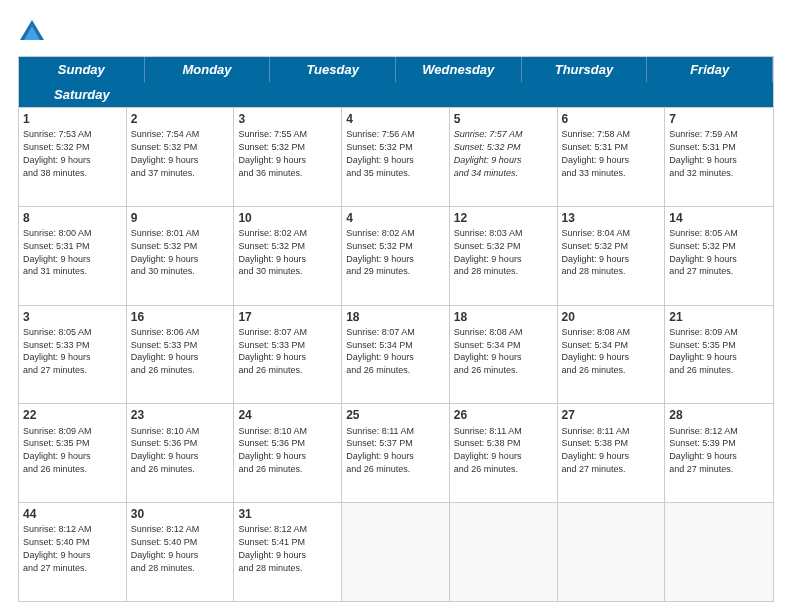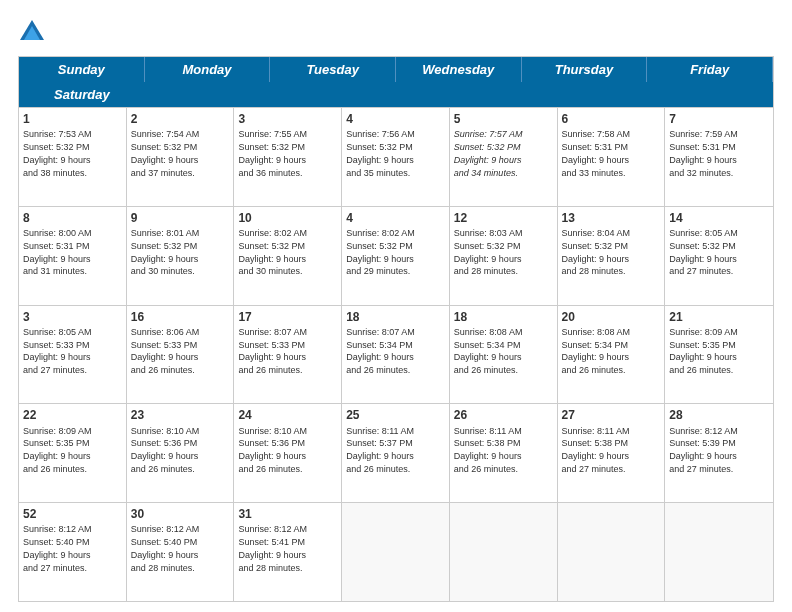--- a/index.html
+++ b/index.html
@@ -254,21 +254,21 @@
           <div class="cal-cell"><span class="day-num">27</span><span class="info" style="white-space: pre-wrap;">Sunrise: 8:11 AM
 Sunset: 5:38 PM
 Daylight: 9 hours
 and 27 minutes.</span></div>
           <div class="cal-cell"><span class="day-num">28</span><span class="info" style="white-space: pre-wrap;">Sunrise: 8:12 AM
 Sunset: 5:39 PM
 Daylight: 9 hours
 and 27 minutes.</span></div>
         </div>
         <div class="cal-row">
-          <div class="cal-cell"><span class="day-num">52</span><span class="info" style="white-space: pre-wrap;">Sunrise: 8:12 AM
+          <div class="cal-cell"><span class="day-num">44</span><span class="info" style="white-space: pre-wrap;">Sunrise: 8:12 AM
 Sunset: 5:40 PM
 Daylight: 9 hours
 and 27 minutes.</span></div>
           <div class="cal-cell"><span class="day-num">30</span><span class="info" style="white-space: pre-wrap;">Sunrise: 8:12 AM
 Sunset: 5:40 PM
 Daylight: 9 hours
 and 28 minutes.</span></div>
           <div class="cal-cell"><span class="day-num">31</span><span class="info" style="white-space: pre-wrap;">Sunrise: 8:12 AM
 Sunset: 5:41 PM
 Daylight: 9 hours

